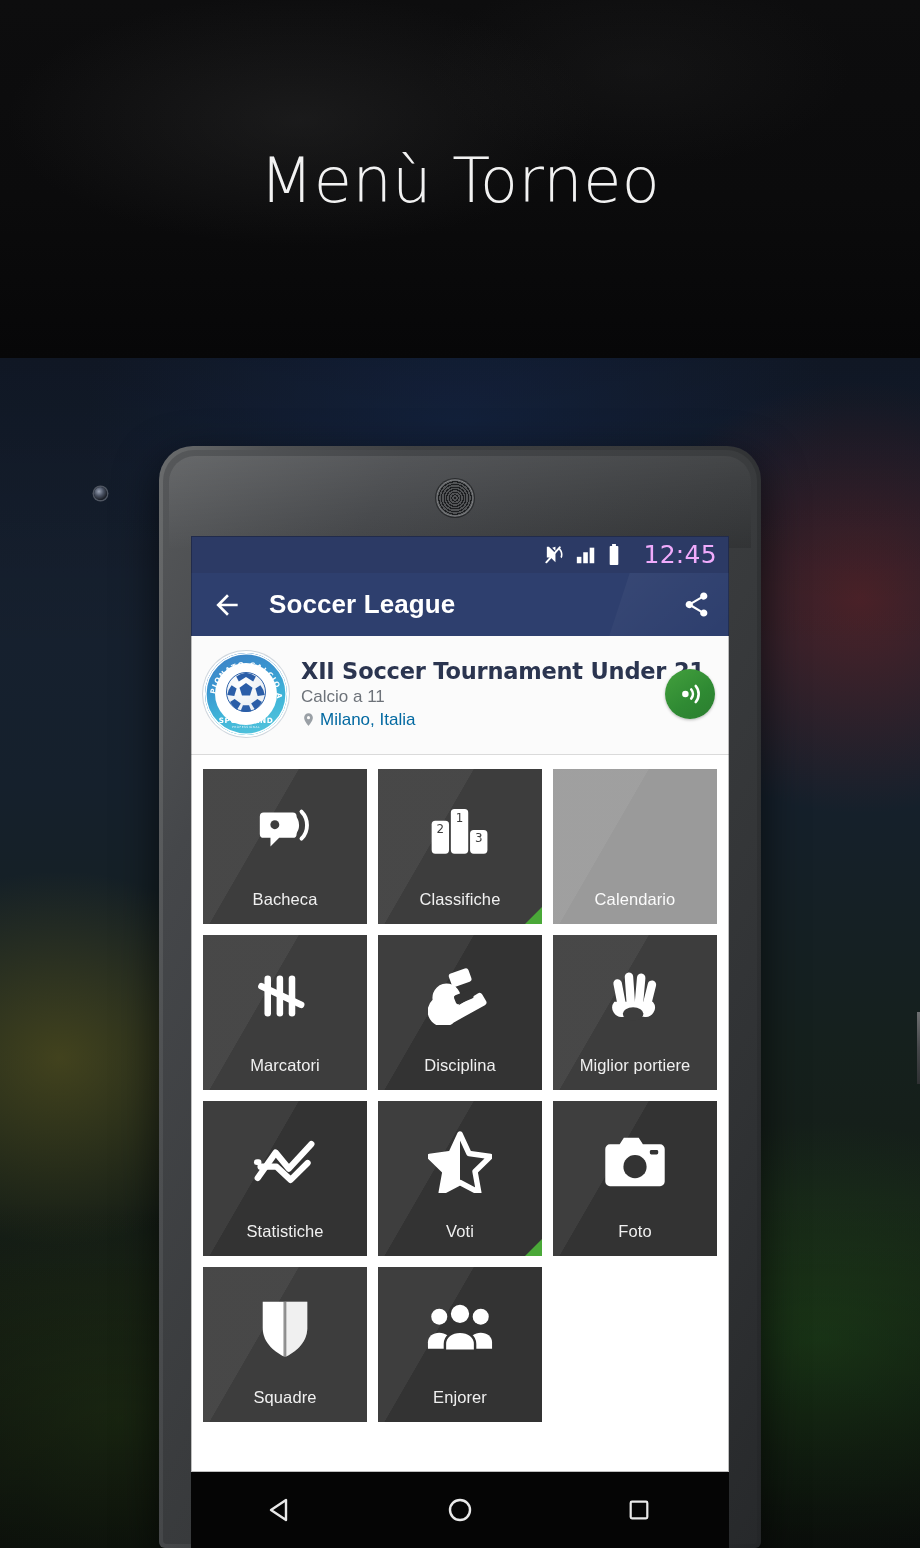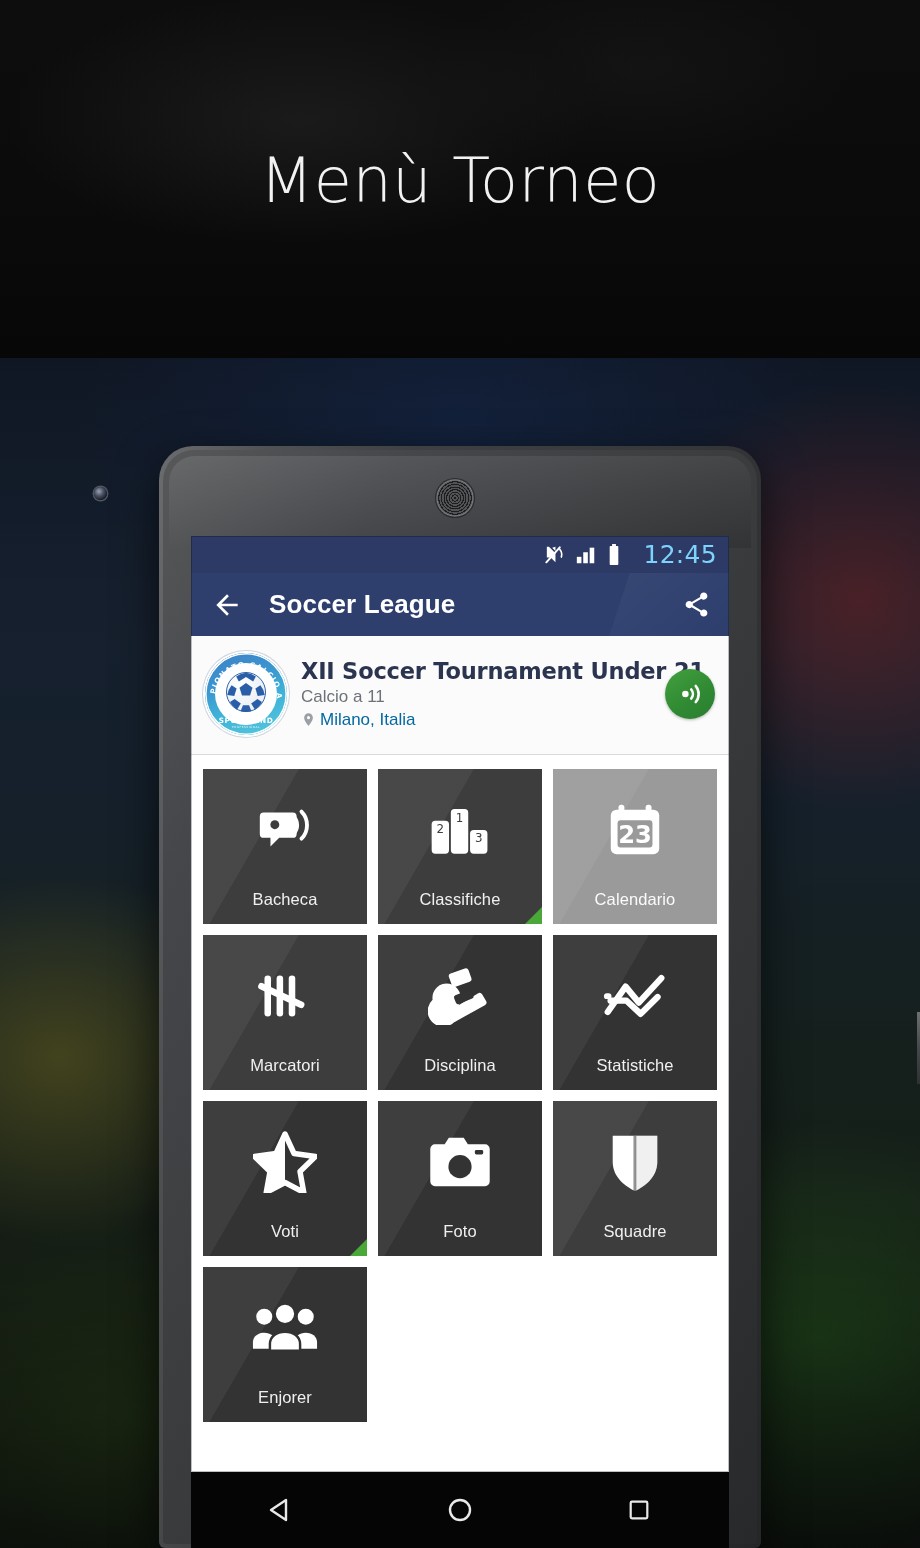--- a/index.html
+++ b/index.html
@@ -98,21 +98,21 @@
   }
 
   
   .statusbar{
     height:37px;background:#2c3a65;
     display:flex;align-items:center;justify-content:flex-end;
     padding-right:12px;box-sizing:border-box;gap:9px;
     position:relative;
   }
   .sb-icon{display:block;}
-  .sb-time{color:#7dd3fc;font-size:25px;font-weight:400;letter-spacing:.3px;line-height:1;margin-left:12px;
+  .sb-time{color:#f0abfc;font-size:25px;font-weight:400;letter-spacing:.3px;line-height:1;margin-left:12px;
            font-family:"DejaVu Sans","Liberation Sans",sans-serif;}
 
   
   .appbar{
     height:63px;background:#2e3f6e;
     display:flex;align-items:center;padding:0 18px 0 20px;box-sizing:border-box;
     position:relative;overflow:hidden;
   }
   .appbar:after{
     content:"";position:absolute;right:-40px;top:-50px;width:150px;height:190px;
@@ -320,29 +320,20 @@
           <text x="34.5" y="19" font-size="13" text-anchor="middle" fill="#3d3d3d" font-family="DejaVu Sans, sans-serif">1</text>
           <text x="55.5" y="41" font-size="13" text-anchor="middle" fill="#3d3d3d" font-family="DejaVu Sans, sans-serif">3</text>
         </svg>
       </div>
       <div class="tile-label">Classifiche</div>
       <div class="corner"></div>
     </div>
 
     <div class="tile pressed">
       <div class="tile-sheen"></div>
-      <div class="tile-icon">
-        <svg width="62" height="62" viewBox="0 0 64 64">
-          <rect x="15" y="6" width="6" height="11" rx="2.6" fill="#ffffff"></rect>
-          <rect x="43" y="6" width="6" height="11" rx="2.6" fill="#ffffff"></rect>
-          <rect x="7" y="11" width="50" height="46" rx="6" fill="#ffffff"></rect>
-          <rect x="14" y="22" width="36" height="28" rx="3" fill="#9a9a9a"></rect>
-          <text x="32" y="45.5" font-size="25" font-weight="bold" text-anchor="middle" fill="#ffffff" font-family="DejaVu Sans, sans-serif">23</text>
-        </svg>
-      </div>
       <div class="tile-label">Calendario</div>
     </div>
 
     <div class="tile">
       <div class="tile-sheen"></div>
       <div class="tile-icon">
         <svg width="62" height="56" viewBox="0 0 66 60">
           <rect x="11" y="8" width="7" height="44" rx="3.5" fill="#ffffff"></rect>
           <rect x="24" y="8" width="7" height="44" rx="3.5" fill="#ffffff"></rect>
           <rect x="37" y="8" width="7" height="44" rx="3.5" fill="#ffffff"></rect>
@@ -358,20 +349,34 @@
         <svg width="64" height="58" viewBox="0 0 68 60">
           <rect x="23" y="3" width="22" height="15" rx="3" fill="#ffffff" transform="rotate(-20 34 10)"></rect>
           <path fill="#ffffff" d="M6 30a15 15 0 1126.5 9.5l22-9.4a3.4 3.4 0 014.5 1.8l3 7a3.4 3.4 0 01-1.8 4.5L25 57A15 15 0 016 30z" transform="rotate(-8 34 40)"></path>
           <rect x="28" y="26" width="20" height="10" rx="2.4" fill="#333333" transform="rotate(-22 38 31)"></rect>
         </svg>
       </div>
       <div class="tile-label">Disciplina</div>
     </div>
 
 
+    <div class="tile">
+      <div class="tile-sheen"></div>
+      <div class="tile-icon">
+        <svg width="62" height="58" viewBox="0 0 66 60">
+          <rect x="12" y="12" width="9" height="30" rx="4.5" fill="#ffffff" transform="rotate(-11 16 27)"></rect>
+          <rect x="23" y="5" width="9" height="36" rx="4.5" fill="#ffffff" transform="rotate(-4 27 23)"></rect>
+          <rect x="34" y="6" width="9" height="35" rx="4.5" fill="#ffffff" transform="rotate(5 38 23)"></rect>
+          <rect x="44" y="13" width="9" height="30" rx="4.5" fill="#ffffff" transform="rotate(14 48 28)"></rect>
+          <path fill="#ffffff" d="M11 36h41a10 10 0 01-10 16H21a10 10 0 01-10-16z"></path>
+          <ellipse cx="31" cy="49" rx="11" ry="7" fill="#3d3d3d"></ellipse>
+        </svg>
+      </div>
+      <div class="tile-label">Miglior portiere</div>
+    </div>
 
     <div class="tile alt">
       <div class="tile-sheen"></div>
       <div class="tile-icon">
         <svg width="64" height="48" viewBox="0 0 68 50">
           <path fill="none" stroke="#ffffff" stroke-width="6.6" stroke-linecap="round" stroke-linejoin="round" d="M5 42 L24 15 L38 32 L62 6"></path>
           <path fill="none" stroke="#ffffff" stroke-width="6.6" stroke-linecap="round" stroke-linejoin="round" d="M8 30 L25 30 L40 44 L58 26"></path>
           <rect x="1" y="22" width="8" height="6.3" rx="3.1" fill="#ffffff"></rect>
         </svg>
       </div>

